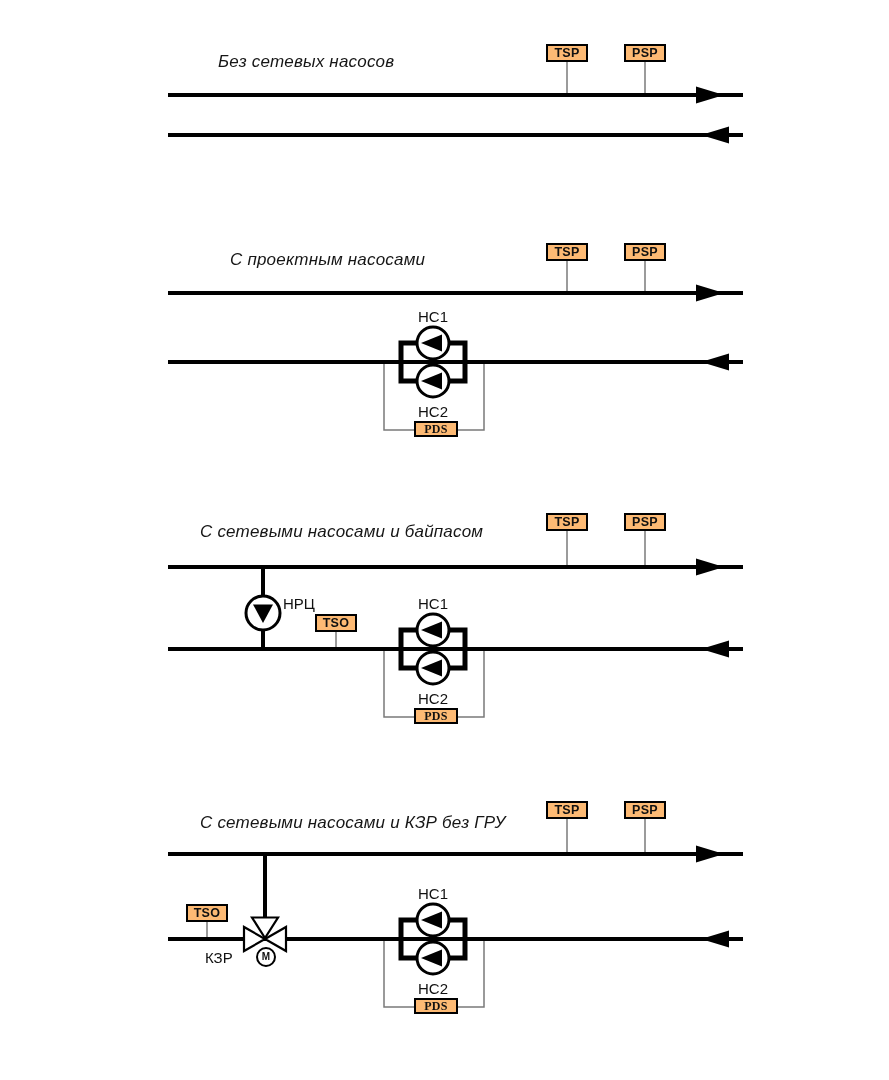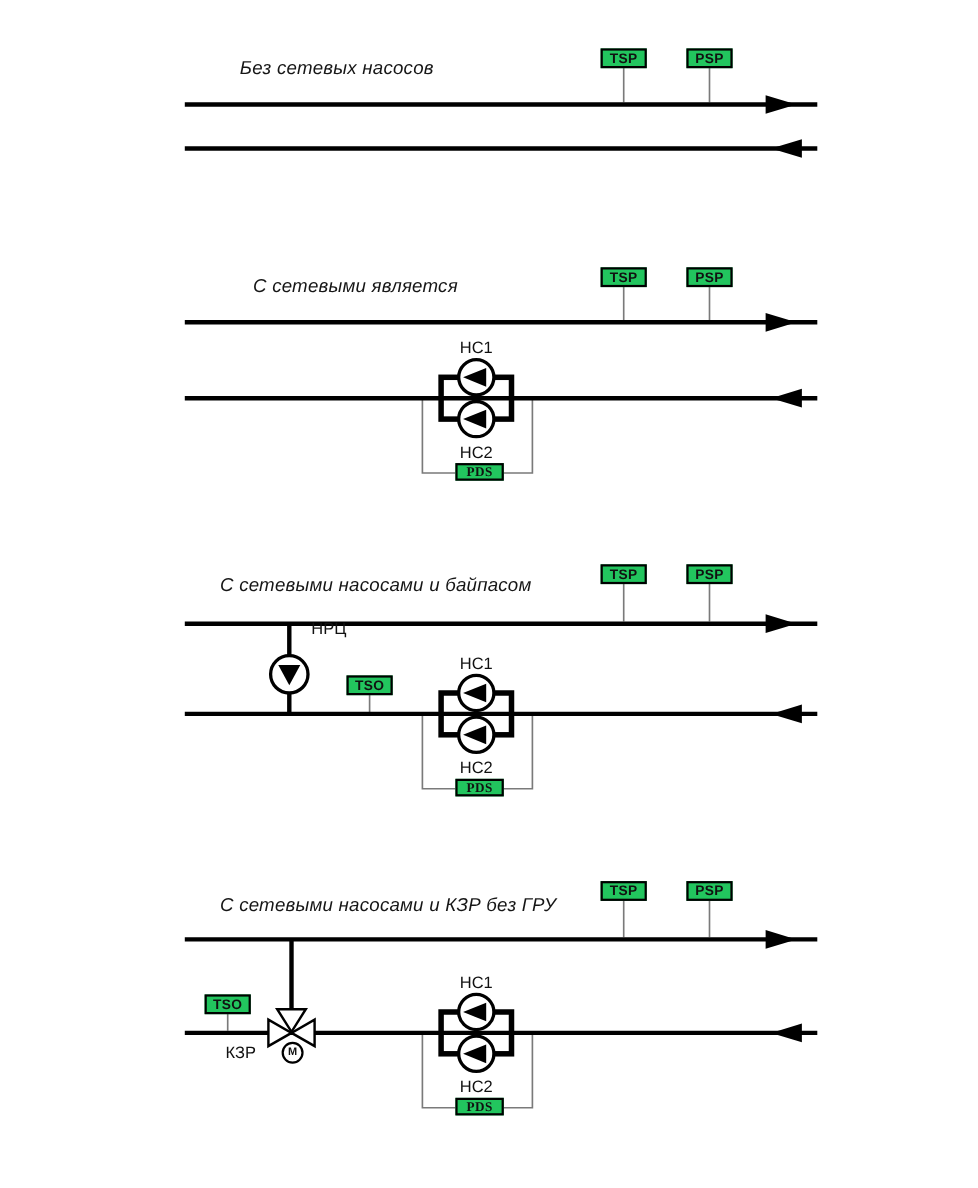--- a/index.html
+++ b/index.html
@@ -14,21 +14,21 @@
   .solid{fill:#000;stroke:none;}
   .pumprect{fill:none;stroke:#000;stroke-width:5;}
   .pumpcirc{fill:#fff;stroke:#000;stroke-width:3;}
   .valve{fill:#fff;stroke:#000;stroke-width:2.2;stroke-linejoin:miter;}
   .title{
     position:absolute;font-style:italic;font-size:17px;line-height:17px;
     white-space:nowrap;color:#161616;letter-spacing:.2px;
   }
   .sensor{
     position:absolute;box-sizing:border-box;width:42px;height:18px;
-    border:2px solid #000;background:#22c55e;display:flex;align-items:center;justify-content:center;
+    border:2px solid #000;background:#fdba74;display:flex;align-items:center;justify-content:center;
     font-weight:bold;font-size:12.5px;letter-spacing:.3px;line-height:1;
   }
   .sensor.pds{width:44px;height:16px;font-size:12px;font-family:Liberation Serif, serif;}
   .eq-label{
     position:absolute;font-weight:normal;font-size:15px;line-height:15px;white-space:nowrap;
   }
   .eq-label.cx{transform:translateX(-50%);}
   .motor{
     position:absolute;box-sizing:border-box;width:20px;height:20px;border:2px solid #000;border-radius:50%;
     background:#fff;display:flex;align-items:center;justify-content:center;
@@ -103,21 +103,21 @@
       <polygon class="valve" points="286,927 286,951 265,939"></polygon>
       <rect class="pumprect" x="401" y="920" width="64" height="38"></rect>
       <circle class="pumpcirc" cx="433" cy="920" r="16"></circle>
       <polygon class="solid" points="442,911.5 442,928.5 421,920"></polygon>
       <circle class="pumpcirc" cx="433" cy="958" r="16"></circle>
       <polygon class="solid" points="442,949.5 442,966.5 421,958"></polygon>
     </g>
   </svg>
 
   <div class="title" style="left:218px;top:53px">Без сетевых насосов</div>
-  <div class="title" style="left:230px;top:251px">С сетевыми является</div>
+  <div class="title" style="left:230px;top:251px">С проектным насосами</div>
   <div class="title" style="left:200px;top:814px">С сетевыми насосами и КЗР без ГРУ</div>
   <div class="title" style="left:200px;top:523px">С сетевыми насосами и байпасом</div>
 
   <div class="sensor" style="left:546px;top:44px">TSP</div>
   <div class="sensor" style="left:624px;top:44px">PSP</div>
 
   <div class="sensor" style="left:546px;top:243px">TSP</div>
   <div class="sensor" style="left:624px;top:243px">PSP</div>
   <div class="sensor pds" style="left:414px;top:421px">PDS</div>
 
@@ -127,21 +127,21 @@
   <div class="sensor pds" style="left:414px;top:708px">PDS</div>
 
   <div class="sensor" style="left:546px;top:801px">TSP</div>
   <div class="sensor" style="left:624px;top:801px">PSP</div>
   <div class="sensor" style="left:186px;top:904px">TSO</div>
   <div class="sensor pds" style="left:414px;top:998px">PDS</div>
 
   <div class="eq-label cx" style="left:433px;top:309px">НС1</div>
   <div class="eq-label cx" style="left:433px;top:404px">НС2</div>
 
-  <div class="eq-label" style="left:283px;top:564px">НРЦ</div>
+  <div class="eq-label" style="left:283px;top:596px">НРЦ</div>
   <div class="eq-label cx" style="left:433px;top:596px">НС1</div>
   <div class="eq-label cx" style="left:433px;top:691px">НС2</div>
 
   <div class="eq-label" style="left:205px;top:950px">КЗР</div>
   <div class="motor" style="left:256px;top:947px">М</div>
   <div class="eq-label cx" style="left:433px;top:886px">НС1</div>
   <div class="eq-label cx" style="left:433px;top:981px">НС2</div>
 
 
 </div>

